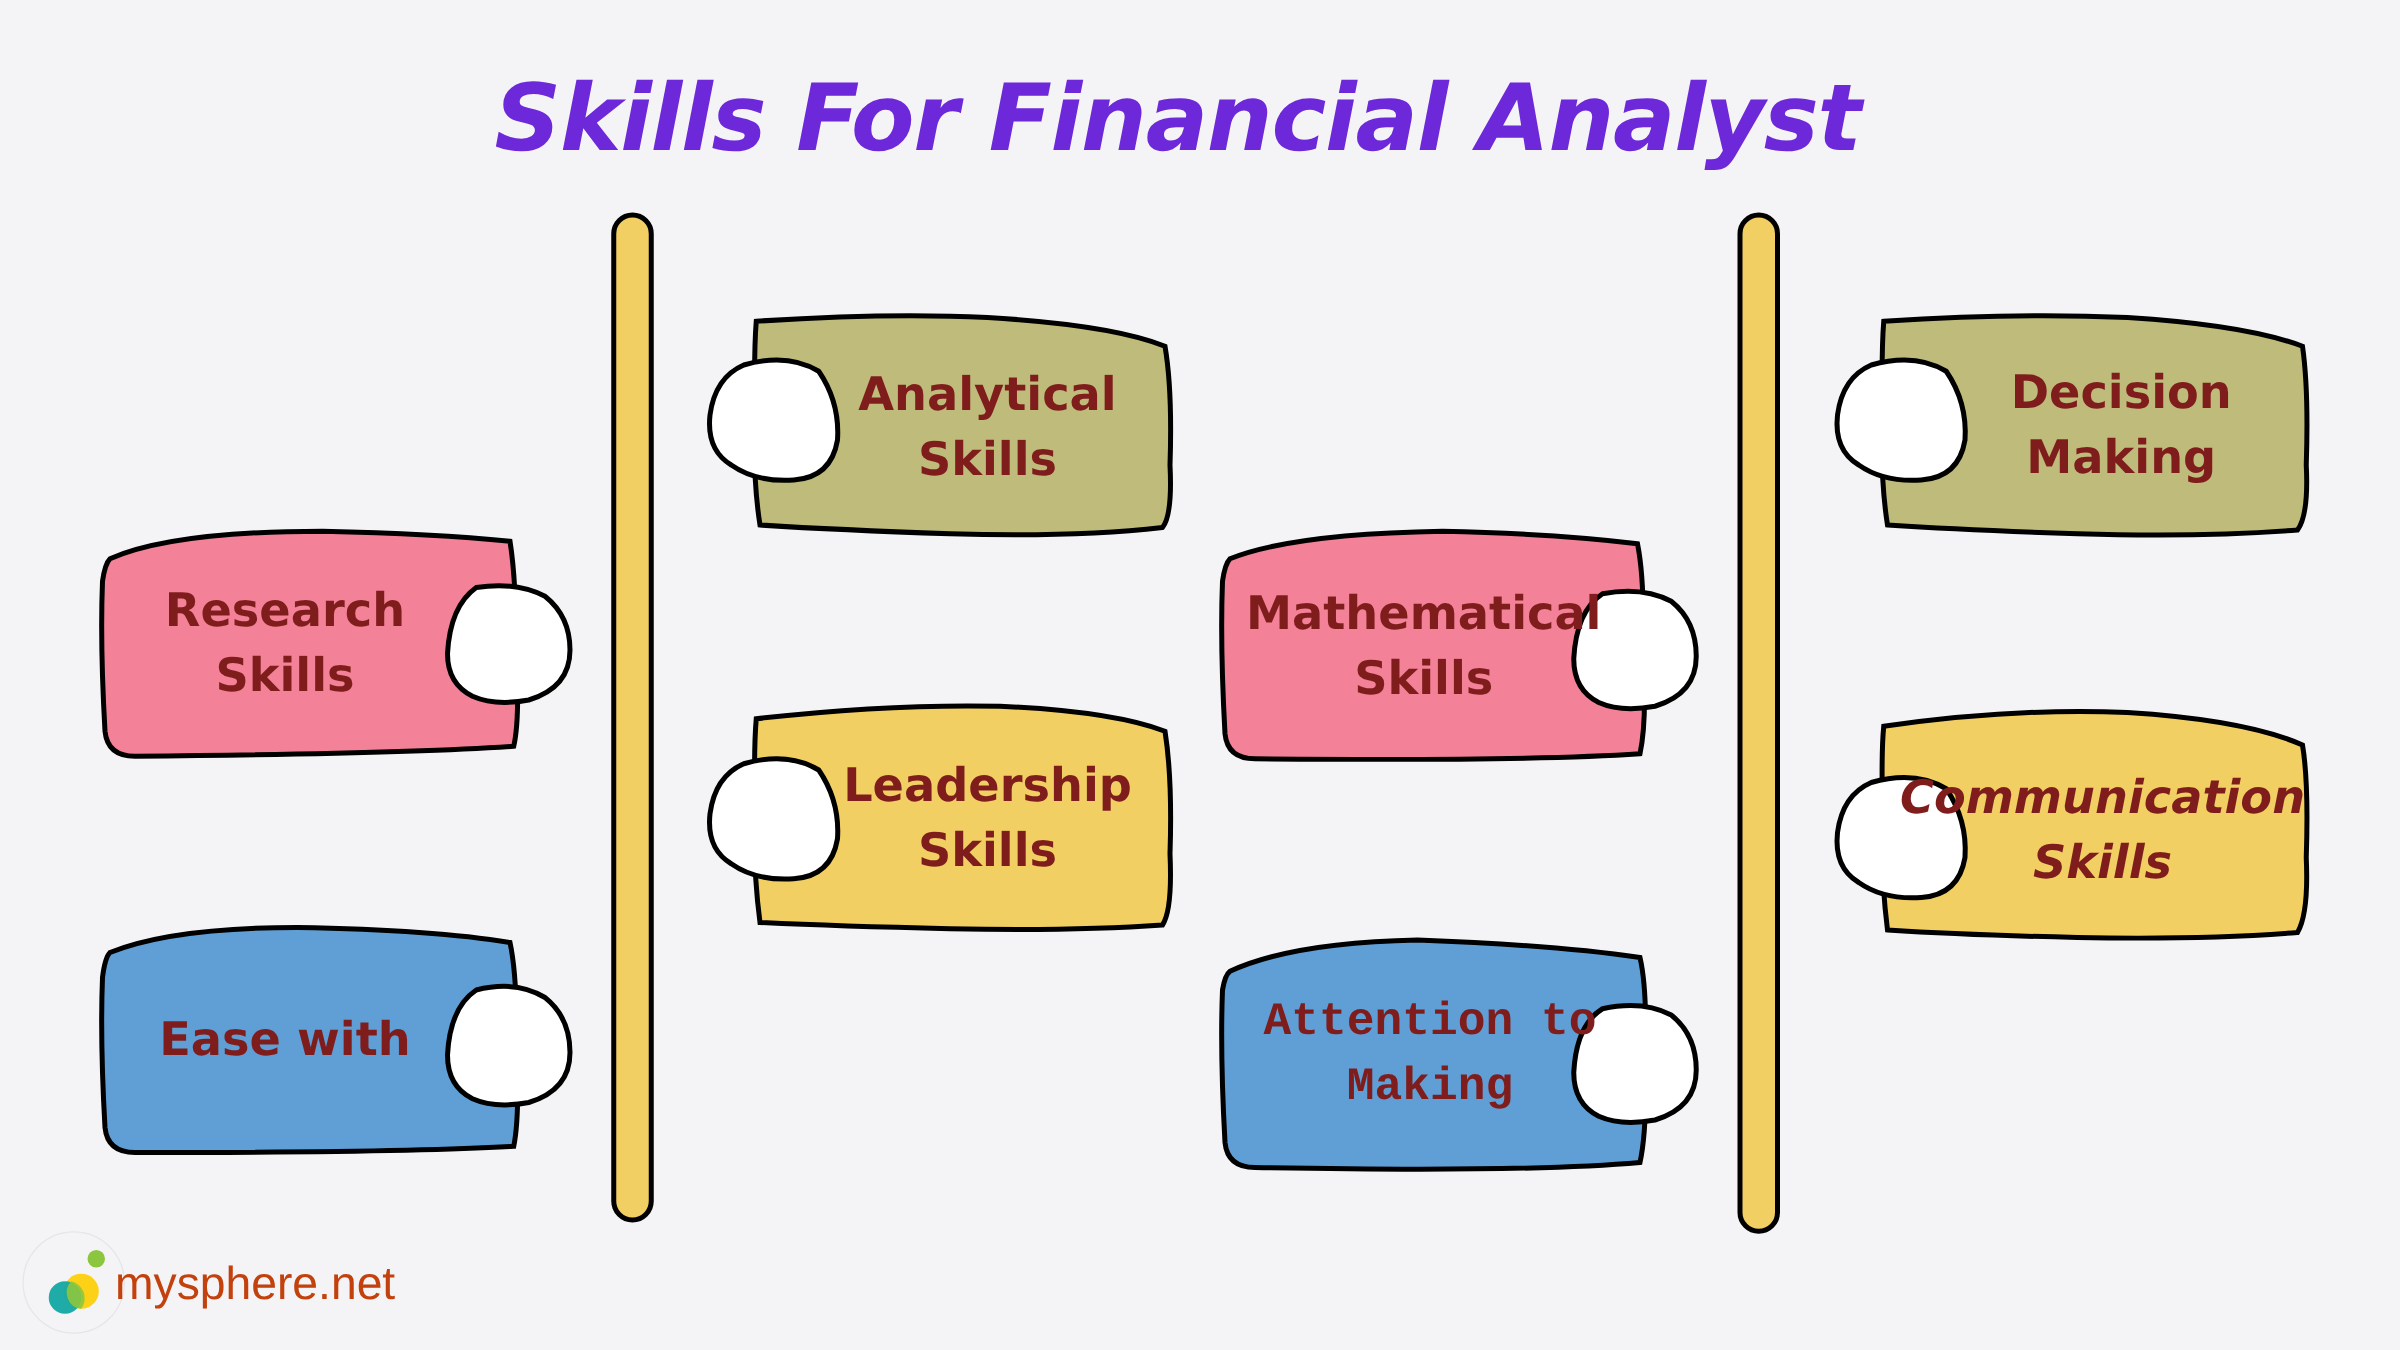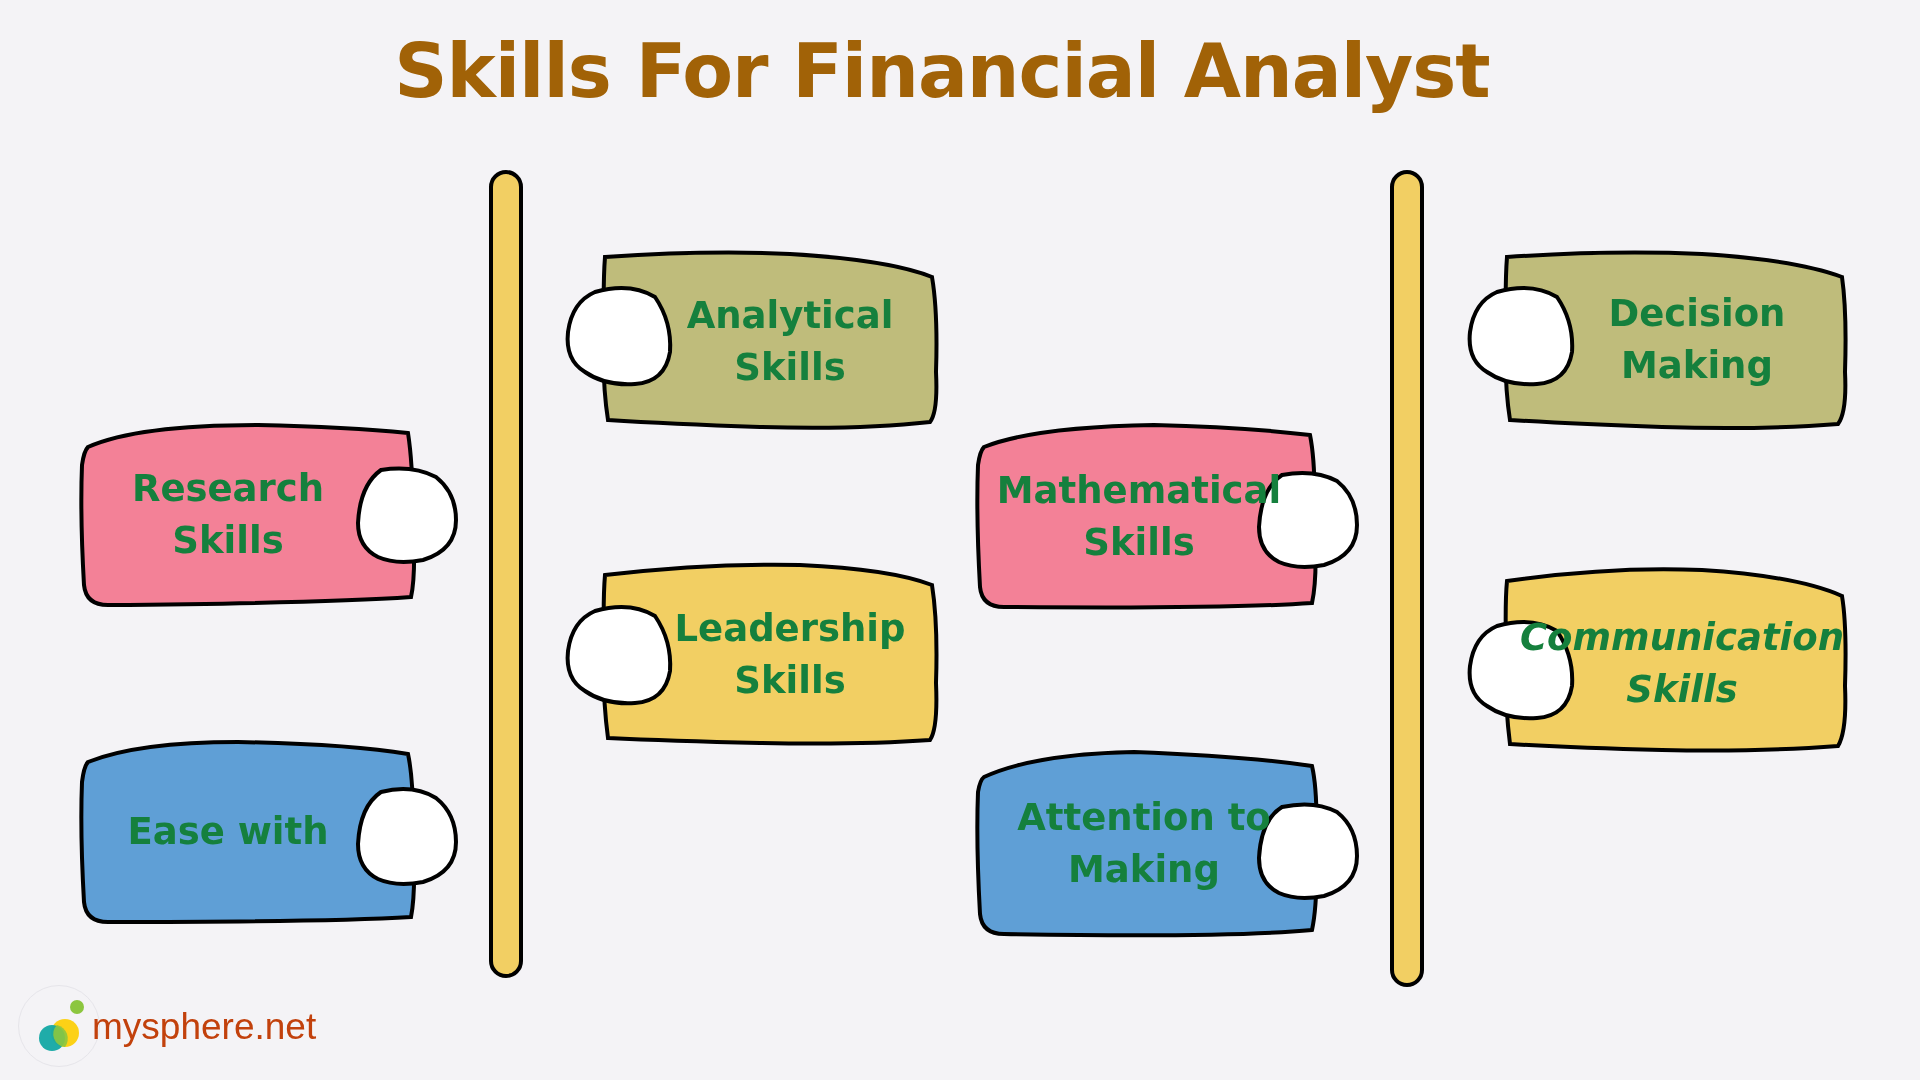--- a/index.html
+++ b/index.html
@@ -1,21 +1,21 @@
 <!DOCTYPE html>
 <html><head>
 <meta charset="utf-8">
 <style>
   html,body{margin:0;padding:0;}
   body{width:1920px;height:1080px;background:#f4f3f6;position:relative;overflow:hidden;font-family:"DejaVu Sans","Liberation Sans",sans-serif;}
-  .title{position:absolute;left:0;top:28px;width:1884px;text-align:center;font-size:74px;font-weight:bold;color:#a16207;letter-spacing:-1px;}
+  .title{position:absolute;left:0;top:52px;width:1884px;text-align:center;font-size:74px;font-weight:bold;color:#6d28d9;letter-spacing:-1px;font-style:italic;}
   .pole{position:absolute;width:34px;background:#f2cf63;border:4px solid #000;border-radius:22px;box-sizing:border-box;}
   .card{position:absolute;}
   .card svg{position:absolute;left:0;top:0;overflow:visible;}
-  .card .label{position:absolute;display:flex;align-items:center;justify-content:center;text-align:center;font-weight:bold;font-size:37px;line-height:52px;color:#15803d;}
+  .card .label{position:absolute;display:flex;align-items:center;justify-content:center;text-align:center;font-weight:bold;font-size:37px;line-height:52px;color:#7f1d1d;}
   .logo{position:absolute;left:18px;top:985px;width:80px;height:80px;border-radius:50%;border:1px solid #e6e5ea;}
   .logo-text{position:absolute;left:92px;top:1006px;font-family:"Liberation Sans",sans-serif;font-size:37px;color:#c2410c;}
 </style>
 </head>
 <body>
 
 <div class="title">Skills For Financial Analyst</div>
 
 <div class="pole" style="left:489px;top:170px;height:808px;"></div>
 <div class="pole" style="left:1390px;top:170px;height:817px;"></div>
@@ -68,21 +68,21 @@
   <div class="label" style="left:0;top:22px;width:330px;height:140px;">
     <div><span>Mathematical</span><br><span>Skills</span></div>
   </div>
 </div>
 
 <div class="card" style="left:974px;top:752px;width:385px;height:190px;">
   <svg width="385" height="190">
     <path d="M10 25 Q60 2 160 0 Q270 4 338 14 Q344 40 342 95 Q344 150 338 178 Q250 186 30 182 Q8 182 6 162 Q2 90 4 40 Q6 28 10 25 Z" fill="#5f9fd6" stroke="#000" stroke-width="4"></path>
     <path d="M308 55 Q340 48 363 60 Q383 76 383 104 Q383 134 350 144 Q323 149 305 141 Q285 131 285 106 Q287 68 308 55 Z" fill="#fff" stroke="#000" stroke-width="4"></path>
   </svg>
-  <div class="label" style="left:20px;top:22px;width:300px;height:140px;">
+  <div class="label" style="left:20px;top:22px;width:300px;height:140px;font-family:Liberation Mono, monospace;">
     <div><span>Attention to</span><br><span>Making</span></div>
   </div>
 </div>
 
 <div class="card" style="left:1462px;top:252px;width:385px;height:180px;">
   <svg width="385" height="180">
     <path d="M45 5 Q150 -2 240 2 Q335 8 380 25 Q385 60 383 120 Q385 160 376 172 Q300 178 200 175 Q110 172 48 168 Q42 130 44 80 Q43 30 45 5 Z" fill="#bfbc7b" stroke="#000" stroke-width="4"></path>
     <path d="M35 40 Q70 30 95 45 Q112 70 110 100 Q105 130 75 132 Q45 134 25 120 Q5 108 8 80 Q12 50 35 40 Z" fill="#fff" stroke="#000" stroke-width="4"></path>
   </svg>
   <div class="label" style="left:100px;top:18px;width:270px;height:140px;">

